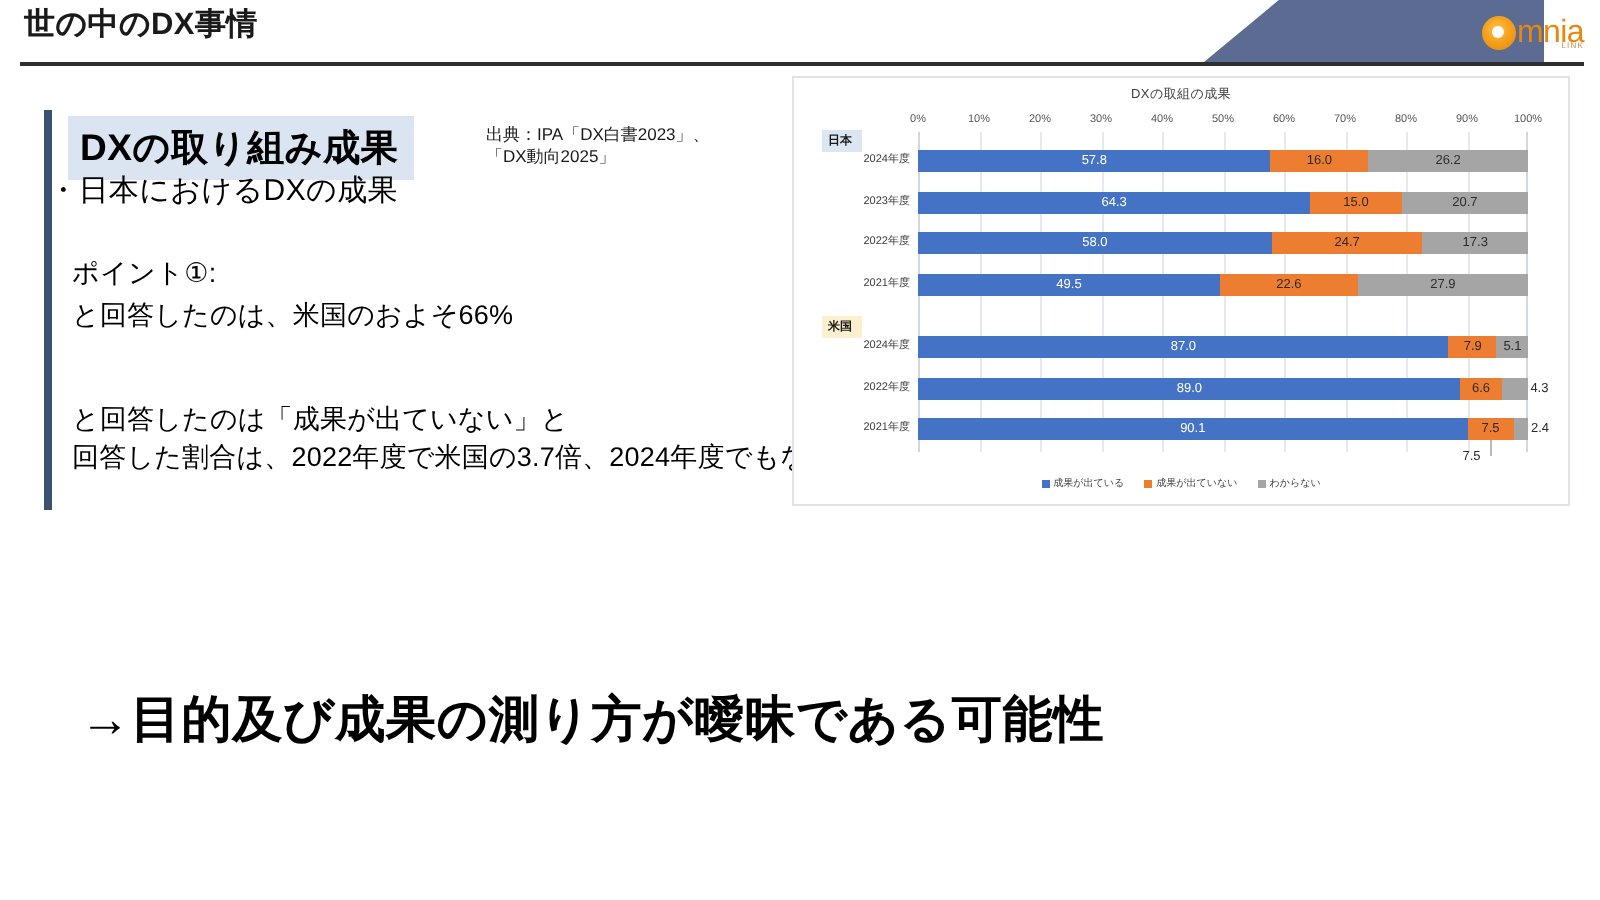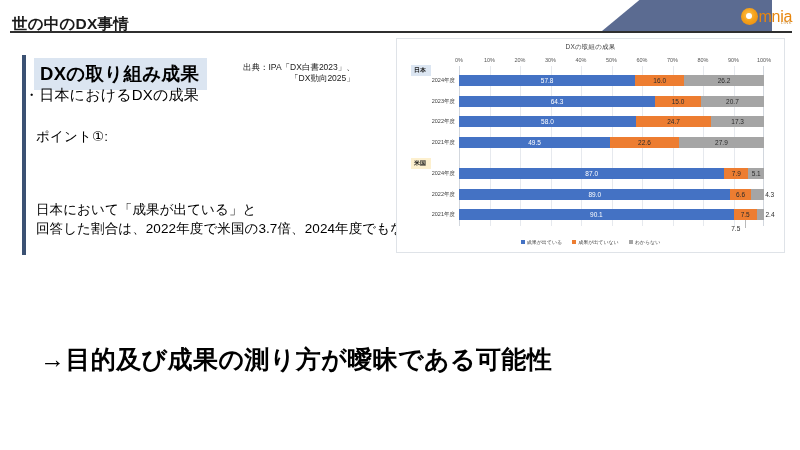--- a/index.html
+++ b/index.html
@@ -19,21 +19,21 @@
   
   .slide-header {
     position: absolute;
     left: 0; top: 0;
     width: 800px;
     height: 32px;
   }
   .header-title {
     position: absolute;
     left: 12px;
-    top: 14px;
+    top: 2px;
     font-size: 15.5px;
     font-weight: bold;
     letter-spacing: 0.2px;
     color: #1a1a1a;
     white-space: nowrap;
   }
   .header-rule {
     position: absolute;
     left: 10px;
     top: 31px;
@@ -117,21 +117,20 @@
     white-space: nowrap;
   }
   .source-note {
     position: absolute;
     left: 243px;
     top: 62px;
     font-size: 8.5px;
     line-height: 1.32;
     color: #1a1a1a;
     white-space: pre-line;
-    text-align: right;
   }
   .sub-line {
     position: absolute;
     left: 24px;
     top: 86px;
     font-size: 15px;
     letter-spacing: 0.2px;
     white-space: nowrap;
   }
 
@@ -305,24 +304,25 @@
 
 <div class="accent-bar"></div>
 
 <div class="section-heading">DXの取り組み成果</div>
 <div class="source-note">出典：IPA「DX白書2023」、
 「DX動向2025」</div>
 <div class="sub-line">・日本におけるDXの成果</div>
 
 <div class="point-block" id="point1">
   <div class="point-label">ポイント①:</div>
+  <div class="point-line">と回答したのは、米国のおよそ66%</div>
 </div>
 
 <div class="point-block" id="point2">
-  <div class="point-line">日本において「成果が出ている」と</div>
+  <div class="point-line">と回答したのは「成果が出ていない」と</div>
   <div class="point-line">回答した割合は、2022年度で米国の3.7倍、2024年度でもなお米国の2倍</div>
 </div>
 
 <div class="conclusion">→目的及び成果の測り方が曖昧である可能性</div>
 
 <div class="chart-panel">
   <div class="chart-title">DXの取組の成果</div>
   <div class="axis-row" id="axis-row">
       <div class="axis-tick" style="left: 0px;">0%</div>
       <div class="axis-tick" style="left: 30.5px;">10%</div>

